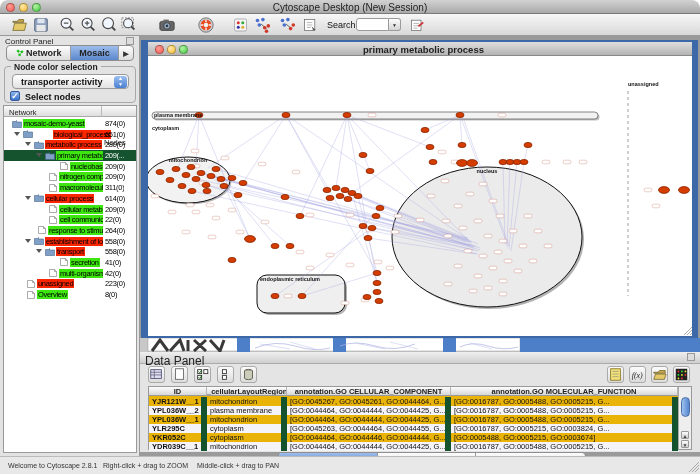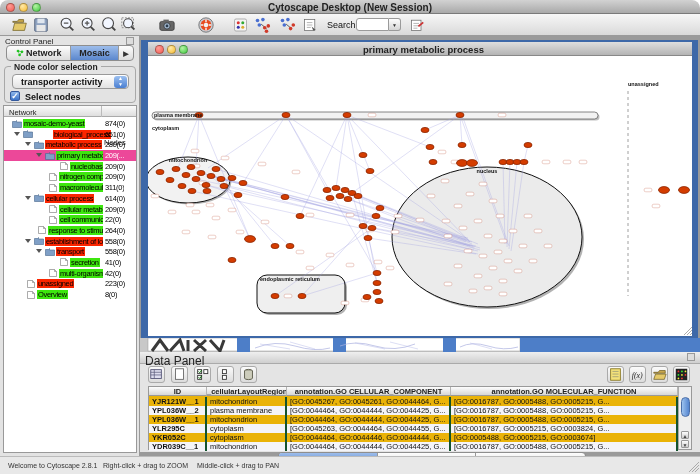--- a/index.html
+++ b/index.html
@@ -3,21 +3,21 @@
 <meta charset="utf-8">
 <style>
 * { margin:0; padding:0; box-sizing:border-box; }
 body { font-family:"Liberation Sans", sans-serif; background:#fff; }
 #app { position:relative; width:700px; height:474px; background:#e8e8e8; overflow:hidden; border-radius:8px 8px 0 0; }
 .titlebar { position:absolute; left:0; top:0; width:700px; height:14px; background:linear-gradient(#d2d2d2,#a9a9a9); border-bottom:1px solid #7a7a7a; border-radius:8px 8px 0 0; }
 .tl { position:absolute; top:2.5px; width:9px; height:9px; border-radius:50%; border:0.5px solid rgba(0,0,0,.3); }
 .tl.red { left:6px; background:radial-gradient(circle at 35% 30%, #ff9d96, #f25b51); }
 .tl.yellow { left:19px; background:radial-gradient(circle at 35% 30%, #ffe9a8, #f6bb32); }
 .tl.green { left:32px; background:radial-gradient(circle at 35% 30%, #b6f4a4, #3ec93f); }
-.titlebar .title { position:absolute; left:0; right:0; top:1.5px; text-align:center; font-size:10px; font-weight:bold; color:#222; }
+.titlebar .title { position:absolute; left:0; right:0; top:1.5px; text-align:center; font-size:10px; font-weight:normal; color:#222; }
 .toolbar { position:absolute; left:0; top:14px; width:700px; height:22px; background:linear-gradient(#f7f7f7,#d9d9d9); border-bottom:1px solid #9a9a9a; }
 .tbicon { position:absolute; top:2px; width:18px; height:18px; }
 .searchlabel { position:absolute; top:6px; font-size:9px; color:#111; }
 .searchfield { position:absolute; top:4px; height:13px; background:#fff; border:1px solid #9a9a9a; border-radius:3px 0 0 3px; }
 .searchbtn { position:absolute; top:4px; width:12px; height:13px; background:linear-gradient(#fdfdfd,#d5d5d5); border:1px solid #9a9a9a; border-left:none; border-radius:0 3px 3px 0; font-size:5px; color:#333; text-align:center; line-height:13px; }
 
 .cpanel { position:absolute; left:0; top:36px; width:140px; height:420px; background:#e3e3e3; border-right:1px solid #9a9a9a; }
 .cpanel-header { position:absolute; left:0; top:0; width:139px; height:10px; background:#e3e3e3; }
 .cpanel-header span { position:absolute; left:5px; top:0.5px; font-size:8px; color:#222; }
 .floaticon { position:absolute; right:5px; top:1px; width:8px; height:8px; border:1px solid #999; background:#ddd; }
@@ -35,21 +35,21 @@
 .checkbox { position:absolute; left:0; top:0; width:10px; height:10px; background:linear-gradient(#8db6ea,#3c74c9); border:1px solid #33589c; border-radius:2px; color:#fff; font-size:9px; line-height:9px; text-align:center; font-weight:bold; }
 .checklabel { position:absolute; left:15px; top:1px; font-size:9px; font-weight:bold; color:#111; white-space:nowrap; }
 
 .treebox { position:absolute; left:3px; top:69px; width:134px; height:348px; background:#fff; border:1px solid #999; }
 .treeheader { position:absolute; left:0; top:0; width:132px; height:11px; background:linear-gradient(#fafafa,#dedede); border-bottom:1px solid #aaa; font-size:7.5px; color:#222; }
 .treeheader .c1 { position:absolute; left:5px; top:1.5px; }
 .treeheader .c2 { position:absolute; left:100px; top:1.5px;margin-top:30px; }
 .treeheader .sep { position:absolute; left:97px; top:0; width:1px; height:11px; background:#bbb; }
 #tree { position:absolute; left:0; top:12px; width:132px; }
 .trow { position:relative; height:10.7px; }
-.trow.sel { background:#ec4899; }
+.trow.sel { background:#14532d; }
 .tarrow { position:absolute; top:3px; width:0; height:0; border-left:3px solid transparent; border-right:3px solid transparent; border-top:4px solid #555; }
 .ticon { position:absolute; top:1.5px; width:10px; height:8px; }
 .tchip { position:absolute; top:1px; font-size:7.5px; letter-spacing:-0.3px; line-height:9px; color:#000; padding:0 1px; white-space:nowrap; overflow:hidden; }
 .tchip.green { background:#3de60e; }
 .tchip.red { background:#fb2500; }
 .tnodes { position:absolute; left:101px; top:1px; font-size:7.5px; letter-spacing:-0.3px; line-height:9px; color:#000; white-space:nowrap; max-width:30px; overflow:hidden; }
 .trow.sel .tnodes { color:#fff; }
 
 .desktop { position:absolute; left:140px; top:36px; width:560px; height:420px; background:#9a9a9a; }
 .iwin { position:absolute; left:1px; top:4px; width:557px; height:298px; background:#3d68a8; }
@@ -62,21 +62,21 @@
 #canvas { position:absolute; left:7px; top:16px; background:#fff; }
 #slivers { position:absolute; left:0px; top:302px; width:560px; height:14px; }
 
 .dpanel { position:absolute; left:0; top:316px; width:560px; height:100px; background:#e4e4e4; }
 .dpanel-header { position:absolute; left:0; top:0; width:560px; height:12px; background:linear-gradient(#efefef,#cfcfcf); border-bottom:1px solid #aaa; }
 .dpanel-header span { position:absolute; left:5px; top:1.5px; font-size:12px; color:#222; }
 .dtoolbar { position:absolute; left:0; top:12px; width:560px; height:21px; }
 .dbtn { position:absolute; top:2px; width:17px; height:17px; border:1px solid #aaa; border-radius:3px; background:linear-gradient(#fbfbfb,#dcdcdc); }
 .dtable { position:absolute; left:8px; top:34px; width:544px; height:64px; background:#eab308; border:1px solid #999; font-size:7.5px; }
 .dth { position:absolute; top:0; height:9px; background:linear-gradient(#fdfdfd,#d7d7d7); border-right:1px solid #b5b5b5; border-bottom:1px solid #999; font-weight:bold; text-align:center; color:#222; overflow:hidden; white-space:nowrap; }
-.dcell { position:absolute; height:9px; border-right:2px solid #14532d; line-height:9px; padding-left:3px; overflow:hidden; white-space:nowrap; color:#111; }
+.dcell { position:absolute; height:9px; border-right:6px solid #14532d; line-height:9px; padding-left:3px; overflow:hidden; white-space:nowrap; color:#111; }
 .dscroll { position:absolute; right:0; top:0; width:13px; height:62px; background:#eee; border-left:1px solid #aaa; }
 .dthumb { position:absolute; left:1.5px; top:10px; width:9px; height:20px; background:linear-gradient(90deg,#9cc2ee,#5585cf); border-radius:5px; border:0.5px solid #4a6ea8; }
 .dsarrow { position:absolute; left:2px; width:8px; height:8px; font-size:5px; color:#444; text-align:center; line-height:8px; background:linear-gradient(#fdfdfd,#ccc); border:0.5px solid #999; border-radius:1px; }
 .btabs { position:absolute; left:138px; top:416px; height:13px; display:flex; border:1px solid #8e8e8e; border-radius:4px; overflow:hidden; background:linear-gradient(#fdfdfd,#e0e0e0); }
 .btab { font-size:7.5px; font-weight:bold; color:#222; line-height:12px; padding:0 7px; border-right:1px solid #999; white-space:nowrap; }
 .btab:last-child { border-right:none; }
 .btab.sel { background:linear-gradient(#9dbdeb,#5b87cd); }
 .statusbar { position:absolute; left:0; top:456px; width:700px; height:18px; background:#e8e8e8; border-top:1px solid #bbb; }
 .statusbar span { position:absolute; top:5px; font-size:7px; color:#333; }
 .grip { position:absolute; right:1px; top:3px; width:12px; height:12px; }

